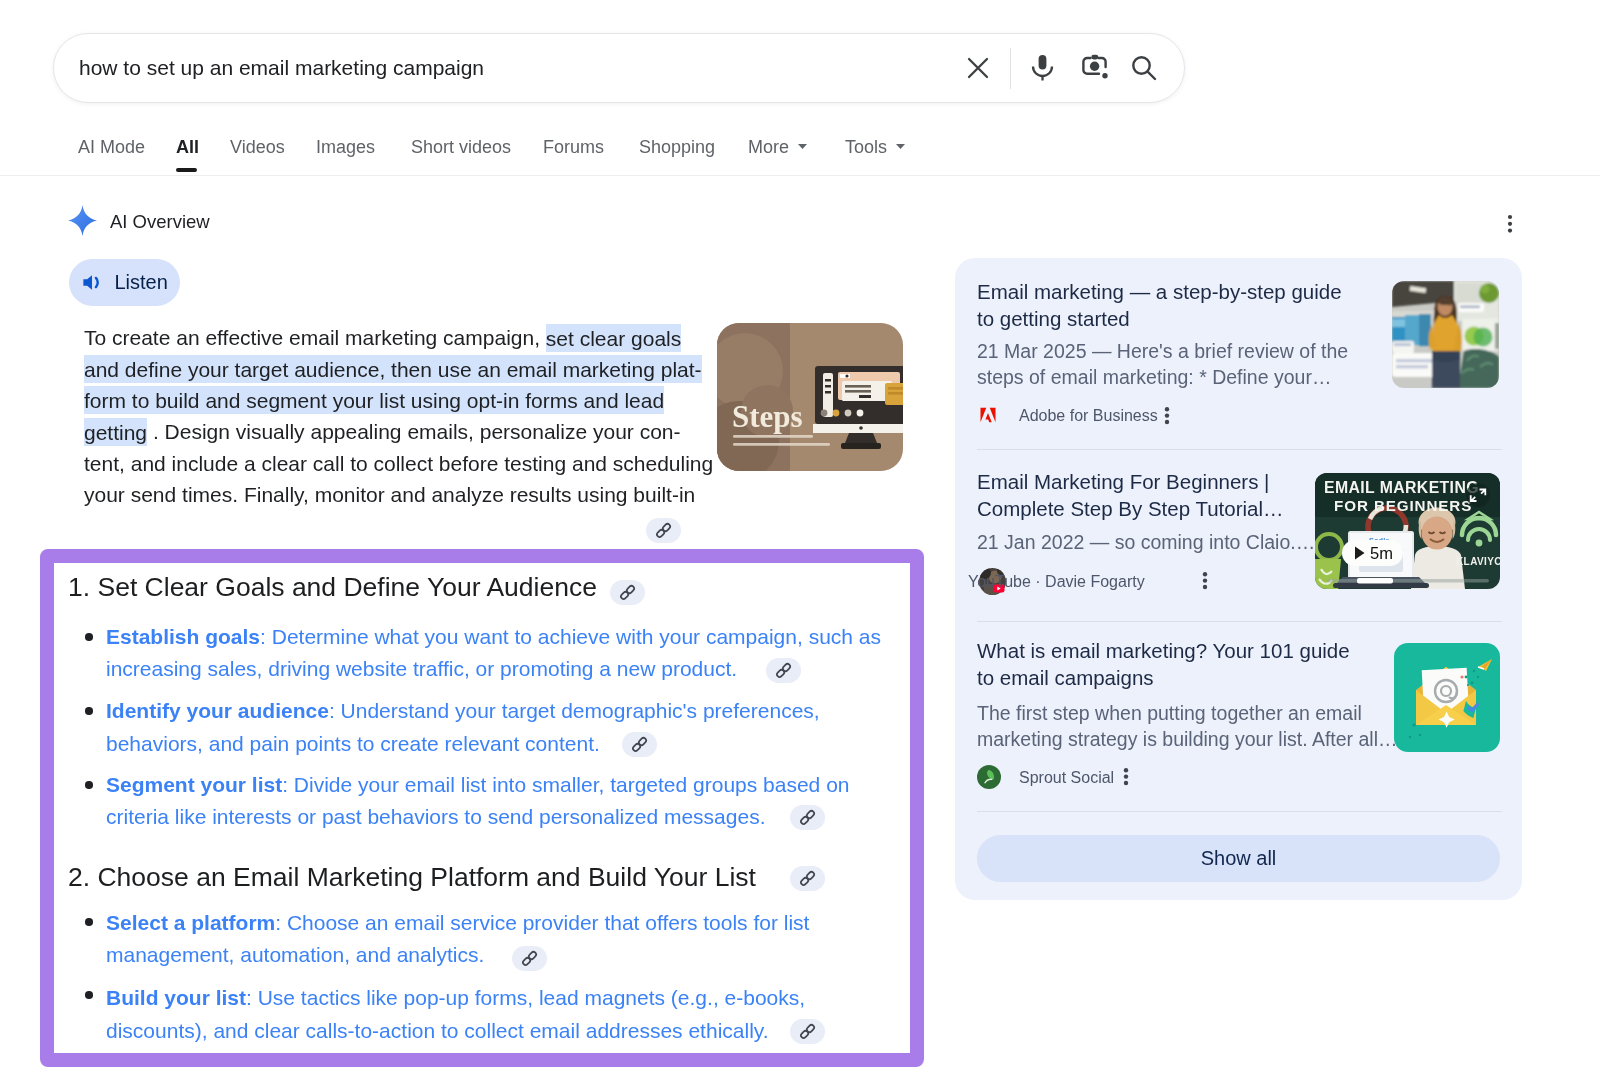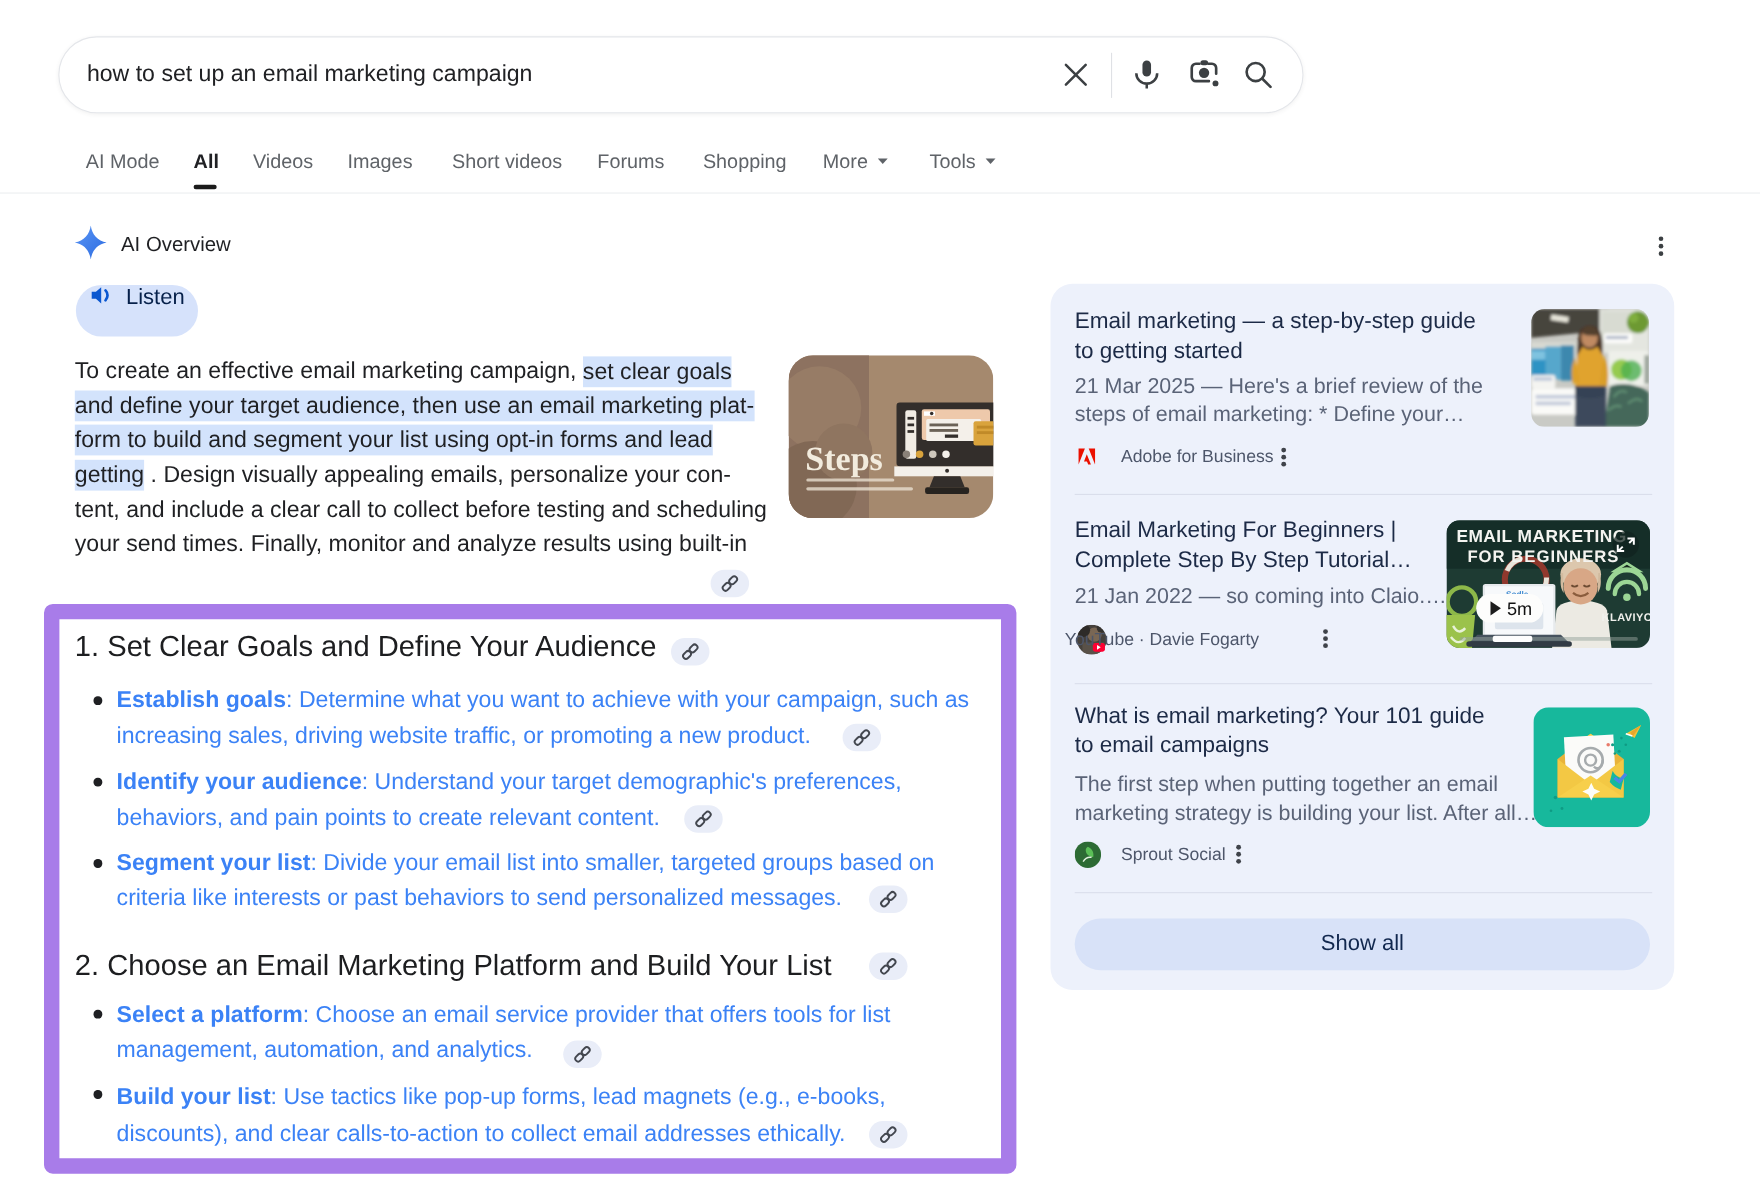--- a/index.html
+++ b/index.html
@@ -10,25 +10,25 @@
 .sbar { left:53px; top:33px; width:1132px; height:70px; border:1px solid #e4e6ea; border-radius:35px; background:#fff; box-shadow:0 1px 4px rgba(60,64,67,.08); }
 .query { left:79px; top:33px; height:70px; line-height:70px; font-size:21px; color:#202124; }
 .vdiv { left:1010px; top:48px; width:1px; height:41px; background:#dfe1e5; }
 
 .tab { top:136px; font-size:18px; color:#5f6368; height:23px; line-height:23px; }
 .tab.sel { color:#202124; font-weight:700; }
 .underl { left:176px; top:168px; width:21px; height:3.5px; background:#1b1b1b; border-radius:2px; }
 .hdiv { left:0; top:175px; width:1600px; height:1px; background:#eceef0; }
 
 .aiov { left:110px; top:211px; font-size:18.5px; color:#1f2023; }
-.listen { left:69px; top:259px; width:111px; height:47px; border-radius:24px; background:#d6e2fb; display:flex; }
+.listen { left:69px; top:259px; width:111px; height:47px; border-radius:24px; background:#d6e2fb; display:flex; align-items:center; }
 .listen span { font-size:20px; color:#06204a; margin-left:13px; font-weight:400; }
 
 .para { left:68px; top:322px; }
-.pline { height:31.43px; line-height:31.43px; font-size:21px; color:#1f2023; white-space:nowrap; }
+.pline { height:31.43px; line-height:31.43px; font-size:21px; color:#1f2023; white-space:nowrap;margin-left:16px; }
 .hl { background:#d3e3fc; padding:2.5px 0; }
 
 .pill { position:absolute; width:35px; height:25px; border-radius:13px; background:#e9edf8; display:flex; align-items:center; justify-content:center; }
 
 .pbox { left:40px; top:549px; width:884px; height:518px; border:14px solid #a87ce9; border-radius:8px; background:transparent; }
 .h3 { font-size:26.5px; color:#1d1e20; white-space:nowrap; font-weight:400; height:31px; line-height:31px; }
 .bl { font-size:21px; color:#3b82f6; white-space:nowrap; height:26px; line-height:26px; }
 .bl b { font-weight:700; }
 .dot { position:absolute; width:7.5px; height:7.5px; border-radius:50%; background:#1f2023; }
 

